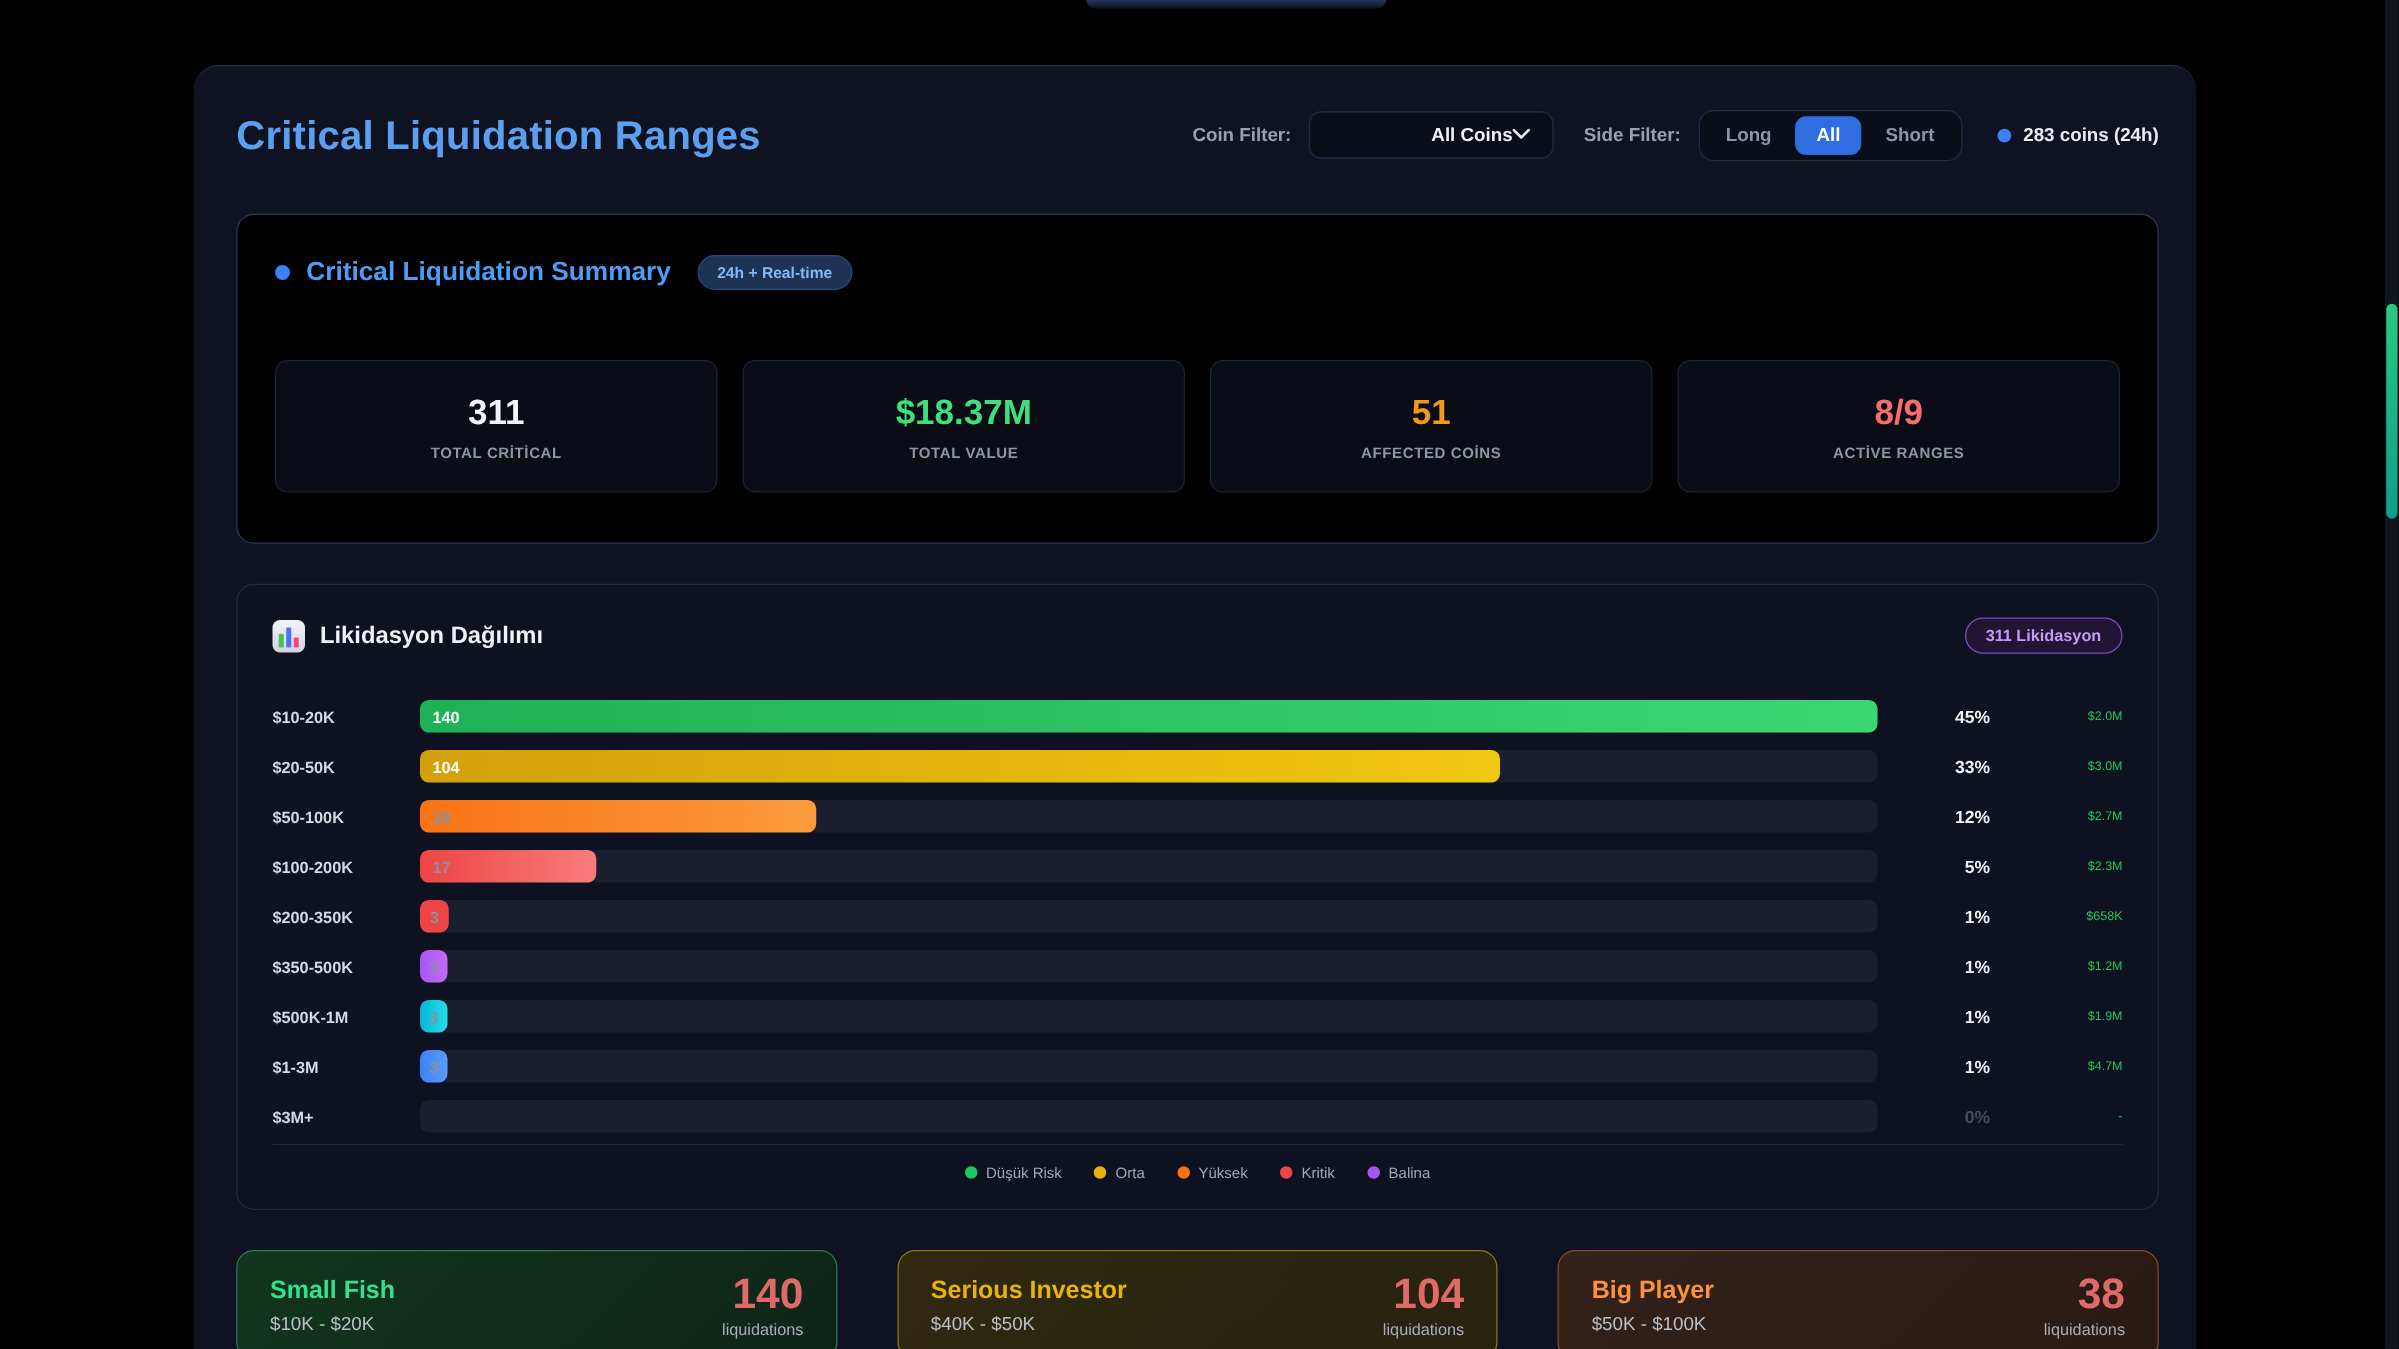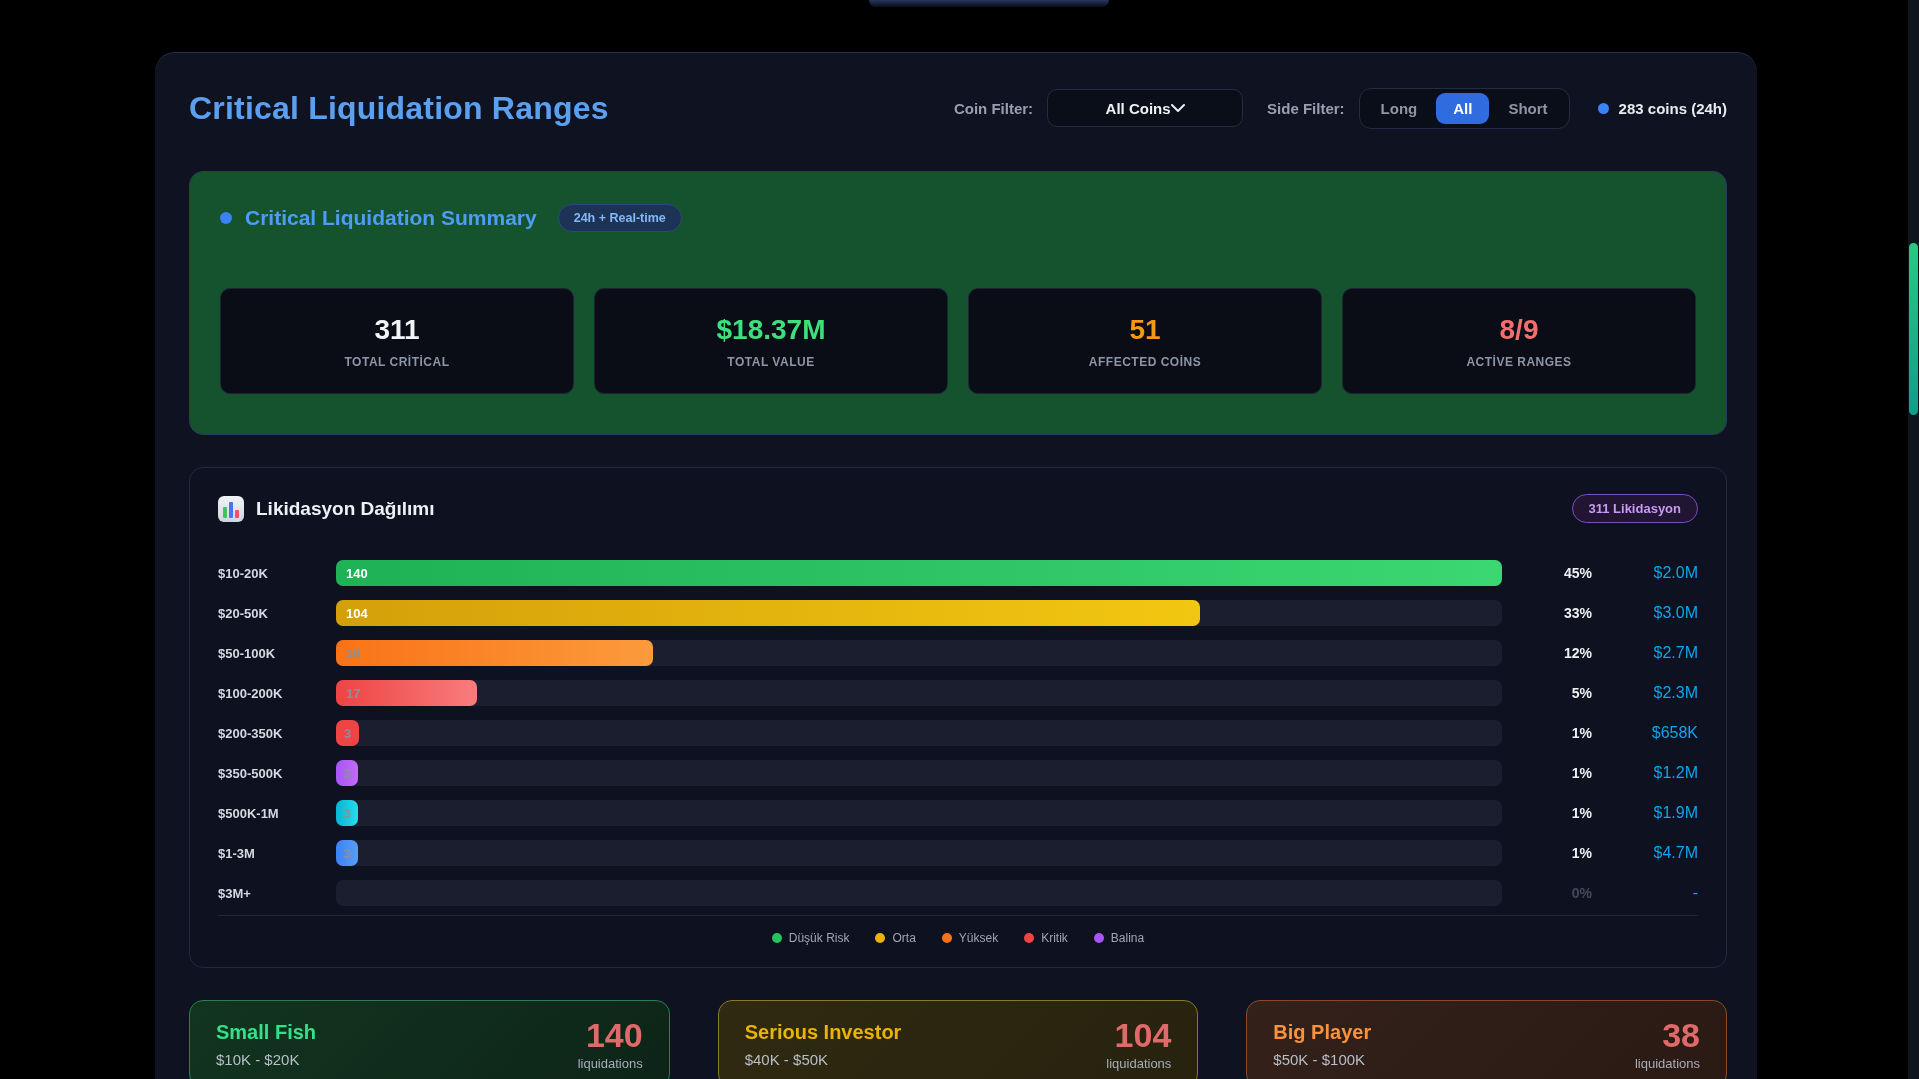--- a/index.html
+++ b/index.html
@@ -11,35 +11,35 @@
 
   .container { position:absolute; left:155px; top:52px; width:1602px; height:1036px;
     background:#0f1321; border-radius:20px 20px 0 0; border-top:1px solid #26304d;
     padding:32px 30px 0 34px; }
 
   
   .hdr { display:flex; align-items:center; height:46px; }
   .hdr-title { font-size:32px; font-weight:800; color:#5ba0f0; letter-spacing:.2px; }
   .hdr-right { margin-left:auto; display:flex; align-items:center; gap:14px; }
   .hdr-label { font-size:15px; font-weight:600; color:#98a0b0; }
-  .combo { display:flex; align-items:center; justify-content:center; width:196px; height:38px;
+  .combo { display:flex; align-items:center; justify-content:flex-end; width:196px; height:38px;
     background:#0a0e18; border:1px solid #232c42; border-radius:10px; padding:0 18px; cursor:pointer; }
   .combo-text { font-size:15px; font-weight:700; color:#f0f2f6; }
   .seg-group { display:flex; align-items:center; gap:2px; background:#0a0e18; border:1px solid #232c42;
     border-radius:12px; padding:4px; margin-right:6px; }
   .seg-btn { font-size:15px; font-weight:700; color:#8e96a6; padding:7px 17px; border-radius:9px;
     background:transparent; border:none; cursor:pointer; }
   .seg-btn.active { color:#fff; background:#2e6ce0; }
   .coins-ind { display:flex; align-items:center; gap:10px; margin-left:8px; }
   .dot-blue { width:11px; height:11px; border-radius:50%; background:#3b82f6; }
   .coins-txt { font-size:15px; font-weight:600; color:#e8ebf0; }
 
   
   .summary-card { margin-top:40px; border:1px solid #2a3a5a; border-radius:14px;
-    background:#14532d; padding:32px 30px 40px; }
+    background:#000000; padding:32px 30px 40px; }
   .summary-head { display:flex; align-items:center; gap:13px; }
   .dot-accent { width:12px; height:12px; border-radius:50%; background:#3b82f6; }
   .summary-title { font-size:21px; font-weight:800; color:#4f9cf5; }
   .pill { font-size:12.5px; font-weight:700; color:#85b8f5; background:#1c3356;
     border:1px solid #2a4a7a; border-radius:999px; padding:6px 15px; margin-left:8px; }
   .stats-row { display:flex; gap:20px; margin-top:24px; }
   .stat-card { flex:1; height:106px; background:#0a0d16; border:1px solid #1c2435; border-radius:10px;
     display:flex; flex-direction:column; align-items:center; justify-content:center; gap:9px;margin-top:32px; }
   .stat-value { font-size:28px; font-weight:800; }
   .stat-label { font-size:12px; font-weight:600; color:#8d95a6; letter-spacing:.5px; }
@@ -60,21 +60,21 @@
   .rows { margin-top:30px; }
   .crow { display:flex; align-items:center; height:40px; }
   .crow-label { width:118px; font-size:13px; font-weight:700; color:#d5d9e0; }
   .track { flex:1; height:26px; background:#1a1e2f; border-radius:7px; position:relative; margin-right:14px; }
   .bar { position:absolute; left:0; top:0; height:26px; border-radius:7px;
     display:flex; align-items:center; }
   .bar-count { font-size:13px; font-weight:800; padding-left:10px; }
   .bar.small .bar-count { padding-left:0; width:100%; text-align:center; }
   .crow-pct { width:90px; text-align:right; font-size:14px; font-weight:800; color:#eef0f4; padding-right:14px; }
   .crow-pct.dim { color:#434b5c; }
-  .crow-val { width:92px; text-align:right; font-size:16px; font-weight:500; color:#0ea5e9; }
+  .crow-val { width:92px; text-align:right; font-size:10px; font-weight:500; color:#22c55e; }
   .chart-footer { border-top:1px solid #1f2738; margin-top:2px; padding:15px 0 8px;
     display:flex; justify-content:center; gap:26px; }
   .lg-item { display:flex; align-items:center; gap:7px; }
   .lg-dot { width:10px; height:10px; border-radius:50%; }
   .lg-txt { font-size:12px; font-weight:500; color:#a0a7b4; }
 
   
   .range-row { display:flex; gap:48px; margin-top:32px; }
   .range-card { flex:1; height:88px; border-radius:14px; border:1px solid transparent;
     display:flex; align-items:center; justify-content:space-between; padding:16px 26px; }

